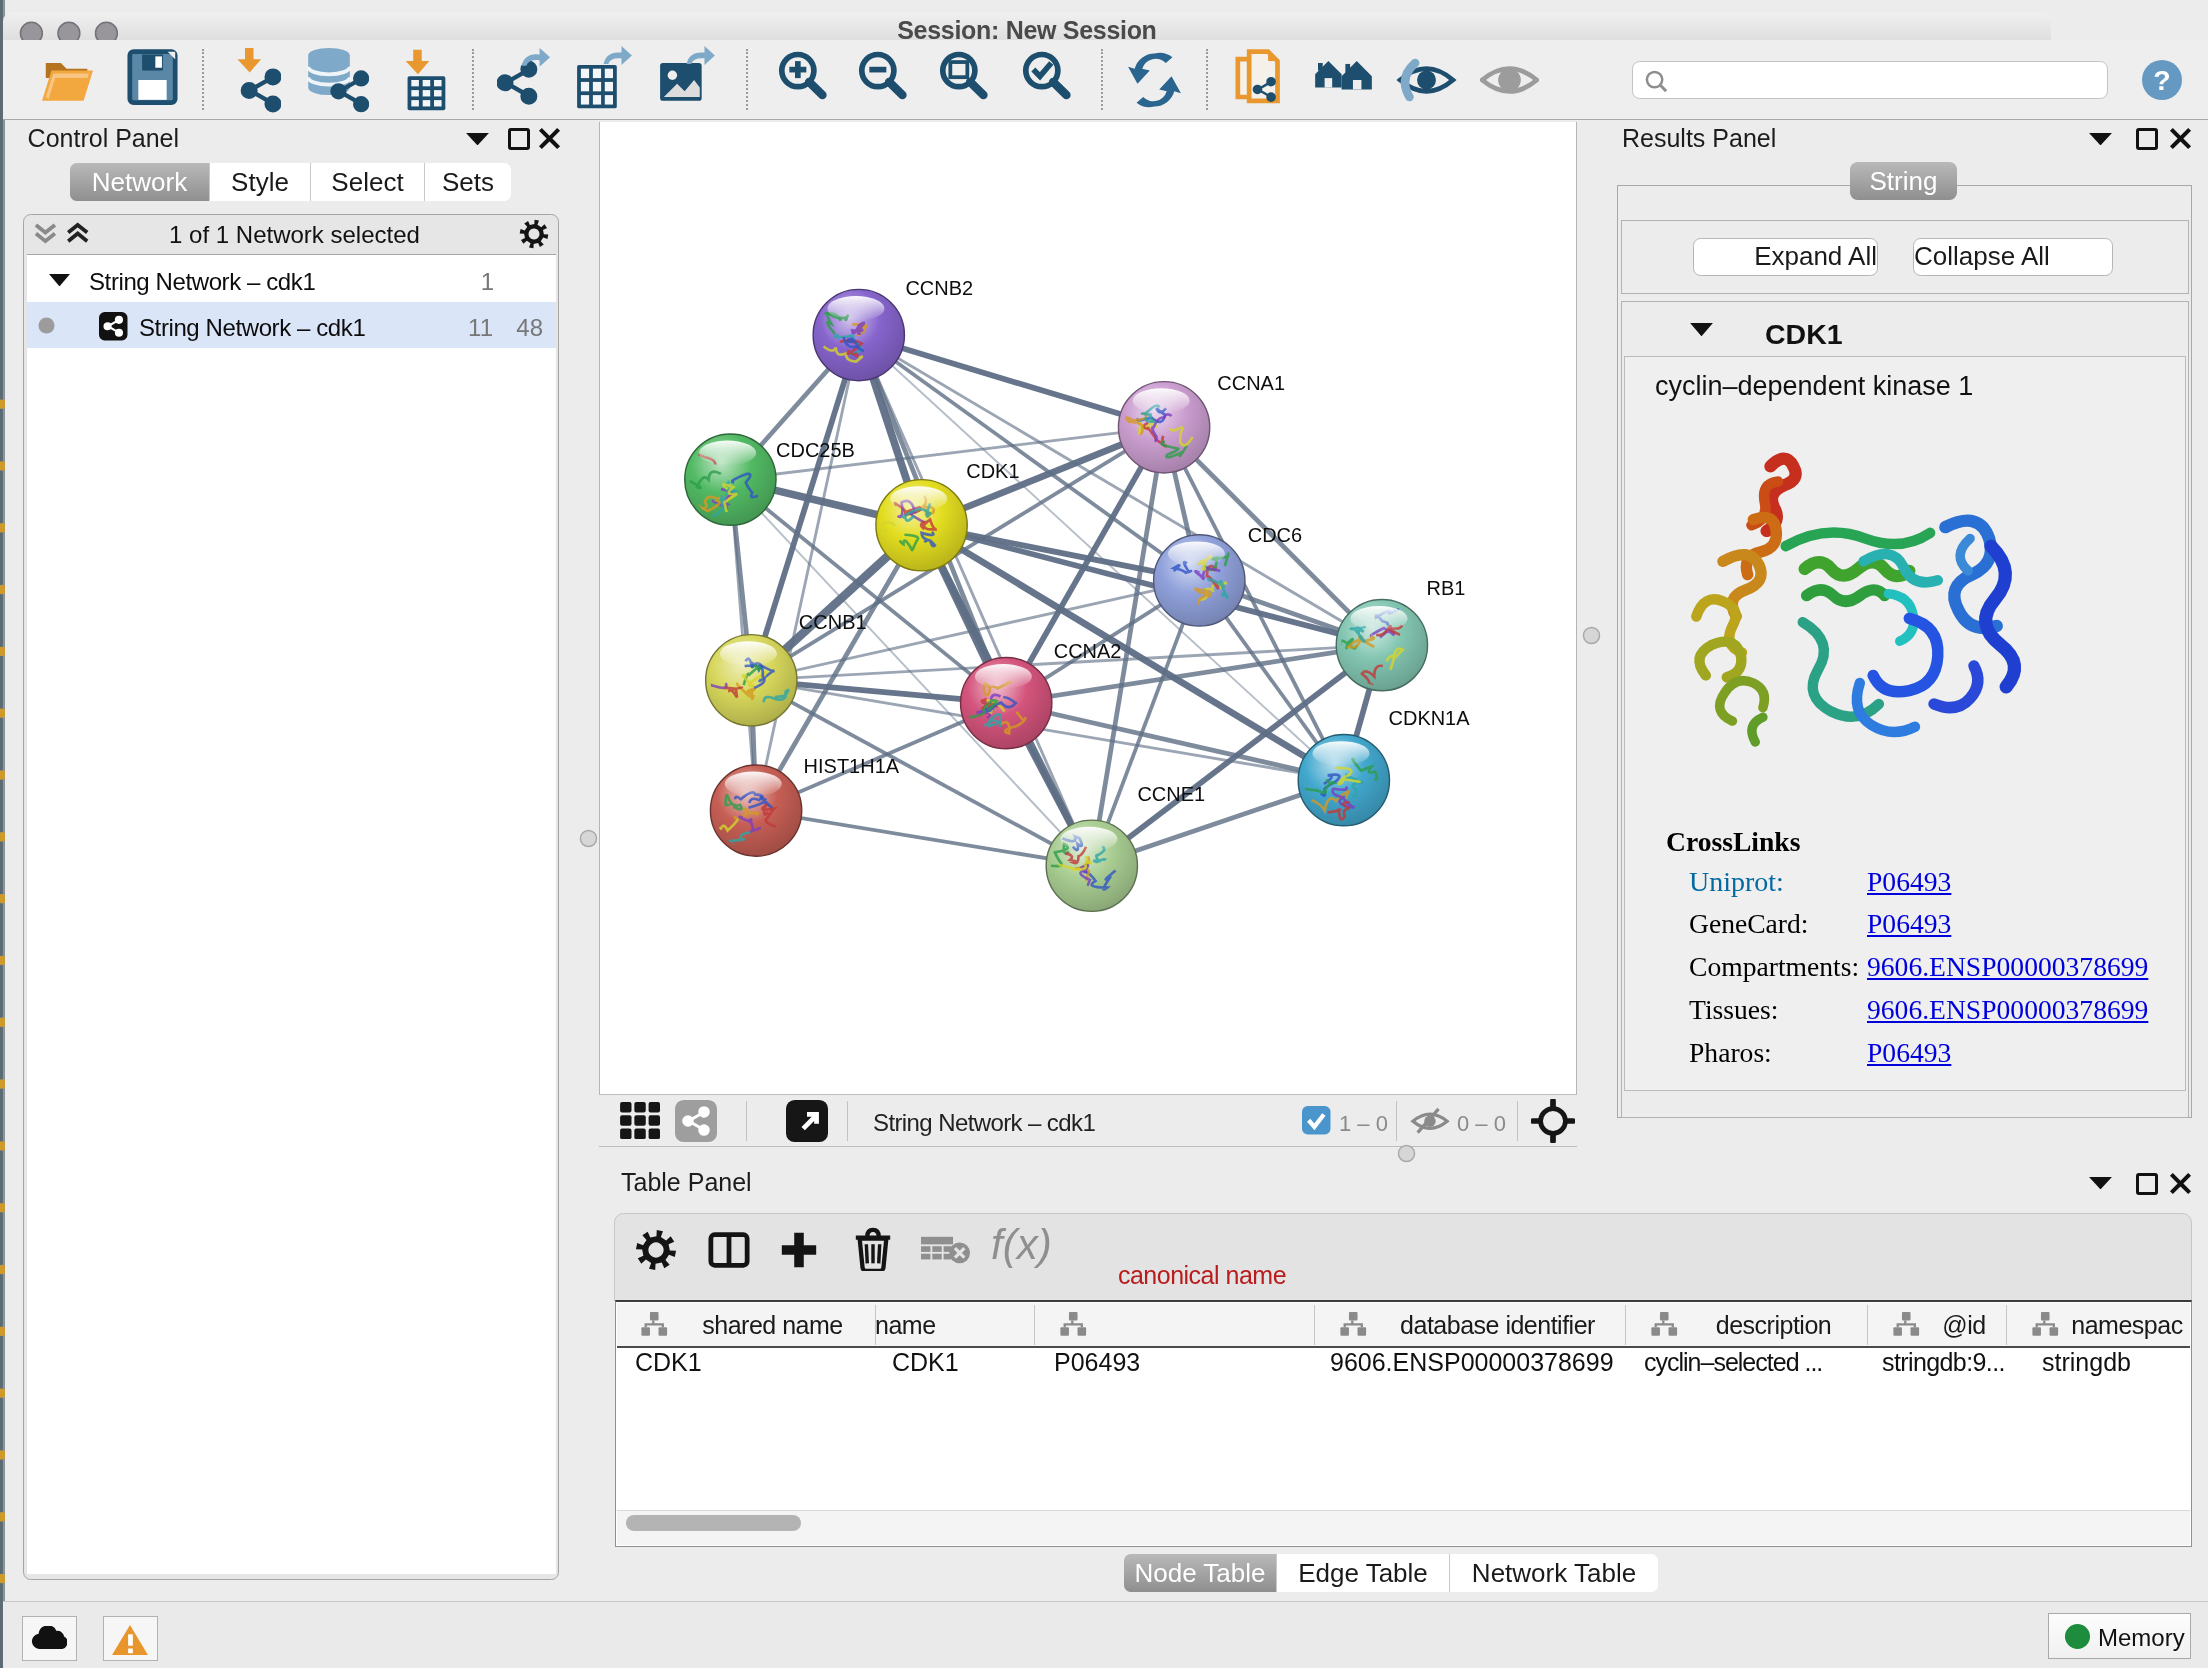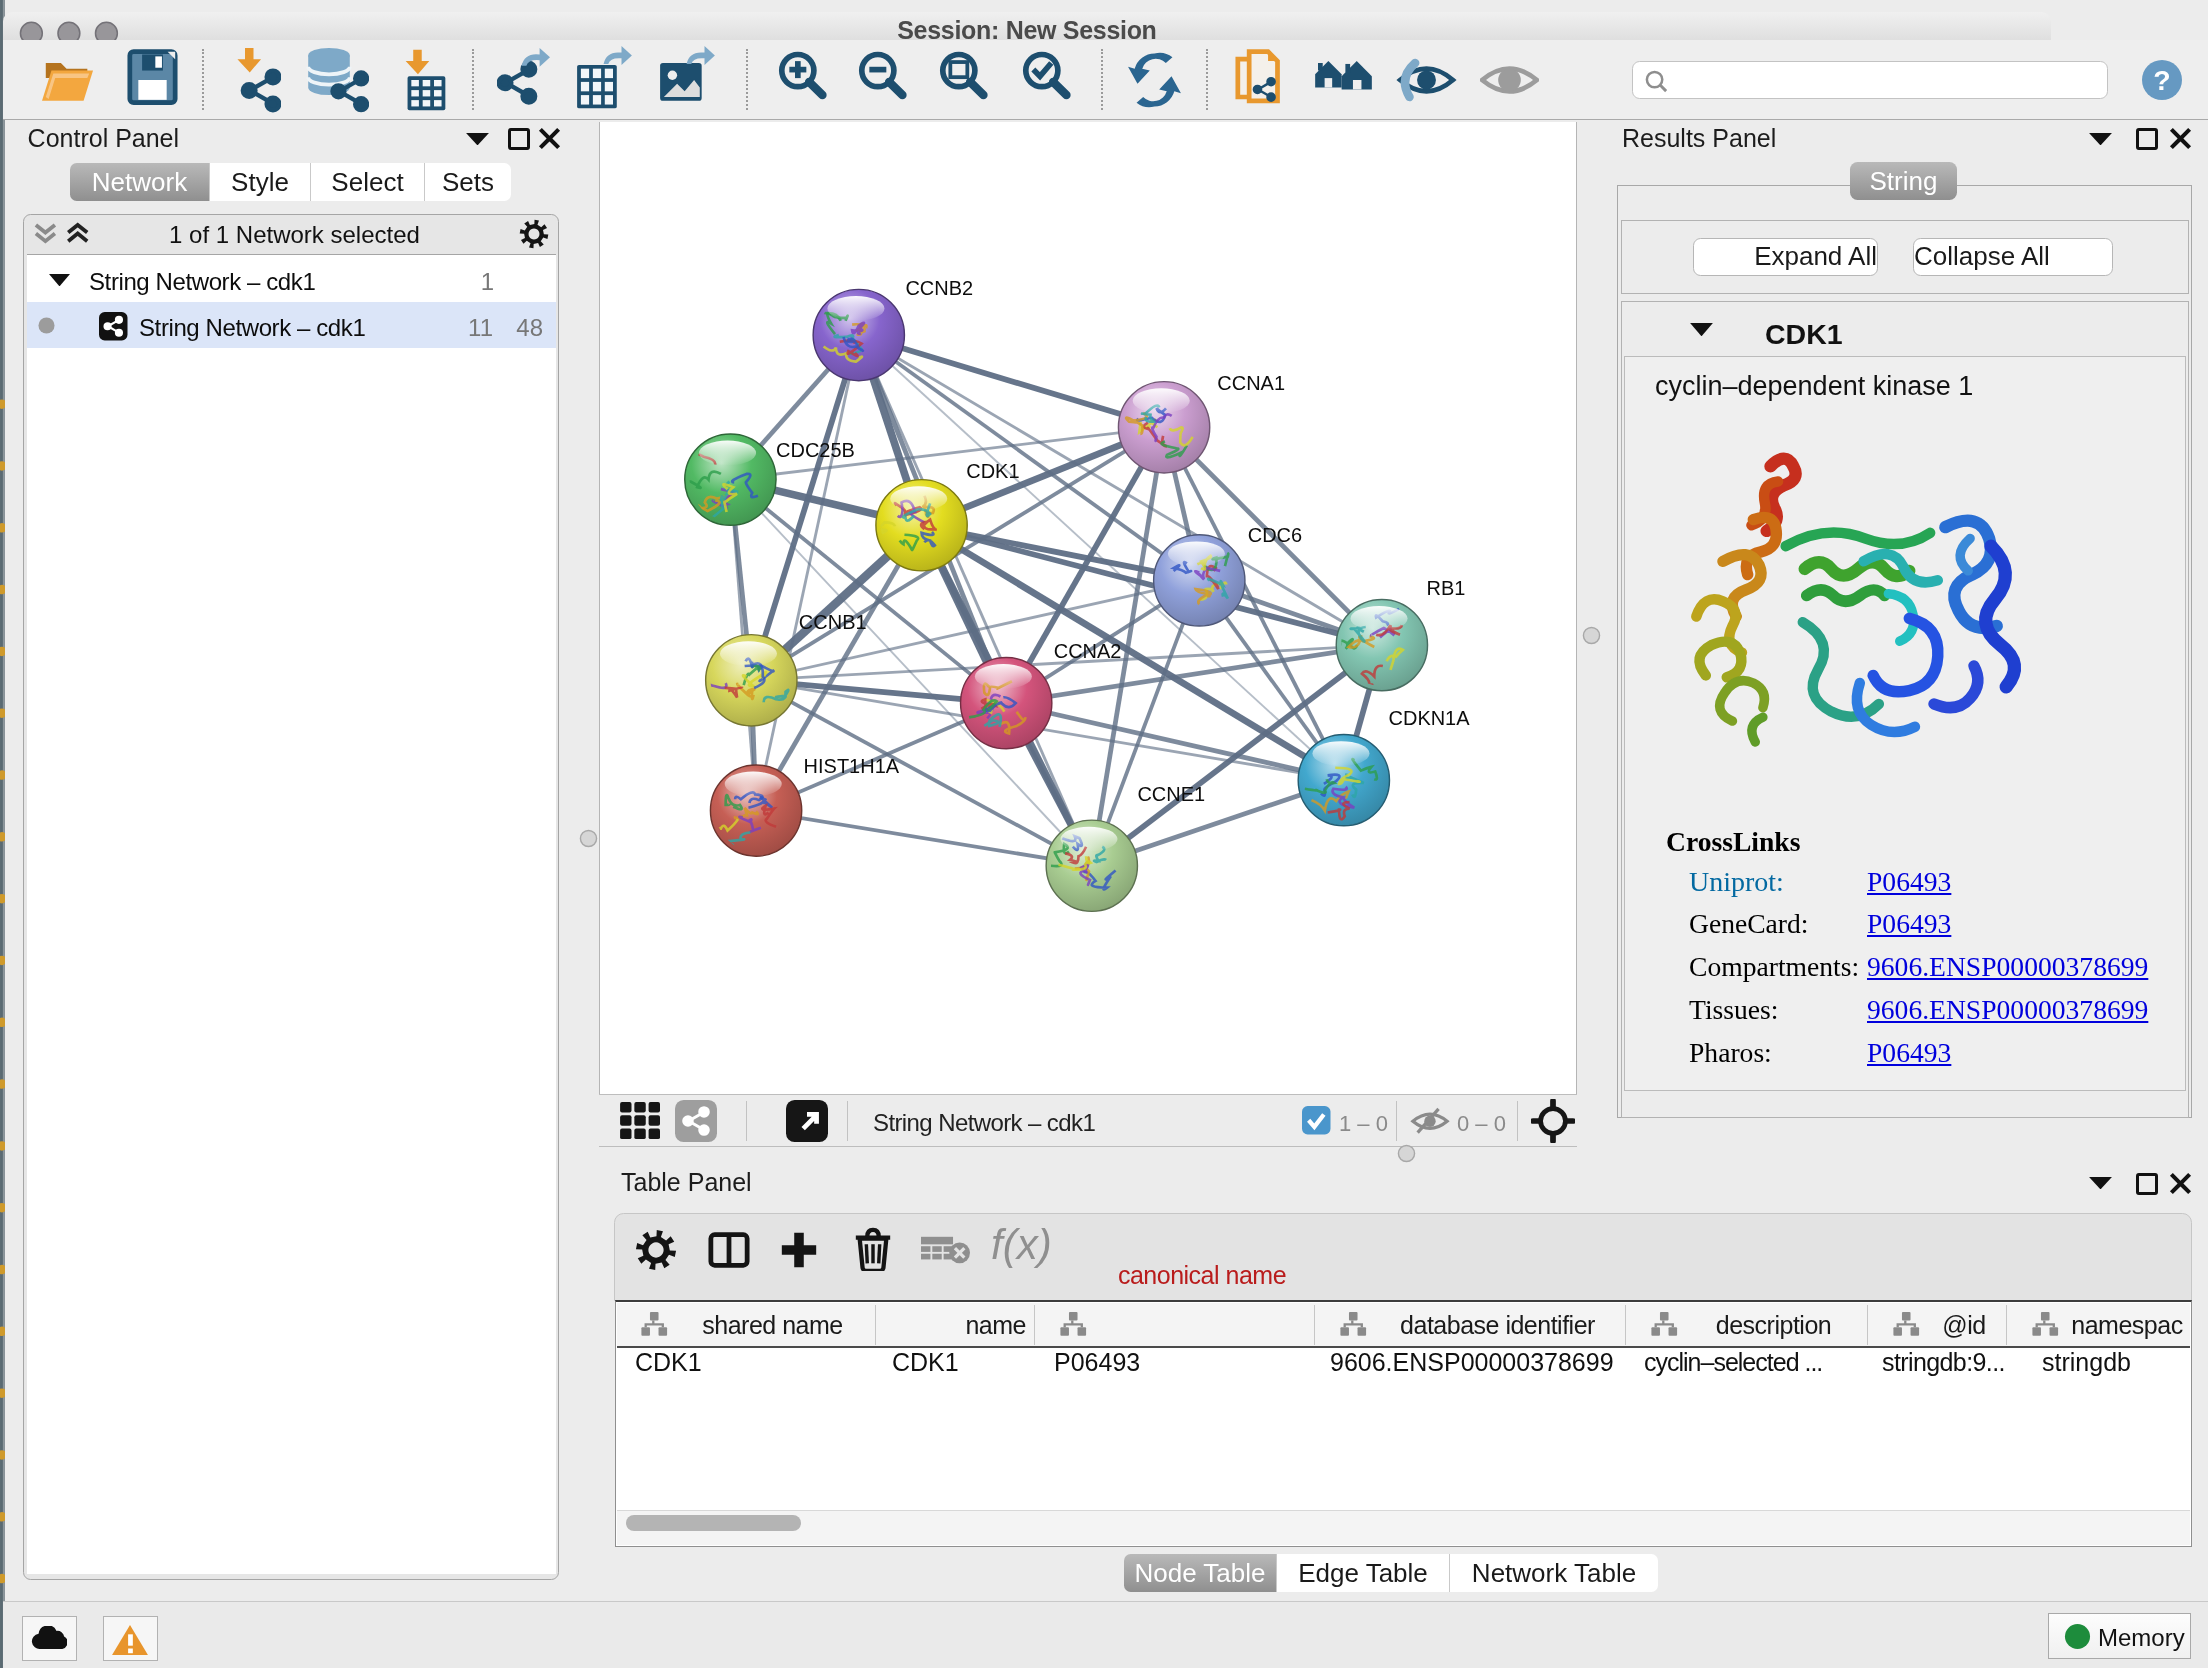--- a/index.html
+++ b/index.html
@@ -728,21 +728,21 @@
 <svg class="abs" style="left:640px;top:1311px" width="28.5" height="27.6" viewBox="0 0 29 29">
     <g fill="#8a8a8a">
       <rect x="10" y="1" width="9" height="9" rx="1"></rect>
       <rect x="1" y="17" width="9" height="9" rx="1"></rect>
       <rect x="19" y="17" width="9" height="9" rx="1"></rect>
       <path d="M13.5 10 v5 M5.5 17 v-3 h18 v3 M13.5 12 v2" stroke="#8a8a8a" stroke-width="2.4" fill="none"></path>
     </g>
   </svg>
 <div class="abs" style="left:678px;top:1311px;width:189px;text-align:center;font-size:25px;letter-spacing:-0.5px;color:#1a1a1a;white-space:nowrap;overflow:hidden">shared name</div>
 <div class="abs" style="left:875px;top:1305px;height:40px;border-left:1.9px solid #c6c6c6"></div>
-<div class="abs" style="left:875px;top:1311px;width:151px;text-align:right;font-size:25px;letter-spacing:-0.5px;color:#1a1a1a;white-space:nowrap;overflow:hidden">name</div>
+<div class="abs" style="left:875px;top:1311px;width:151px;text-align:left;font-size:25px;letter-spacing:-0.5px;color:#1a1a1a;white-space:nowrap;overflow:hidden">name</div>
 <div class="abs" style="left:1034px;top:1305px;height:40px;border-left:1.9px solid #c6c6c6"></div>
 <svg class="abs" style="left:1059px;top:1311px" width="28.5" height="27.6" viewBox="0 0 29 29">
     <g fill="#8a8a8a">
       <rect x="10" y="1" width="9" height="9" rx="1"></rect>
       <rect x="1" y="17" width="9" height="9" rx="1"></rect>
       <rect x="19" y="17" width="9" height="9" rx="1"></rect>
       <path d="M13.5 10 v5 M5.5 17 v-3 h18 v3 M13.5 12 v2" stroke="#8a8a8a" stroke-width="2.4" fill="none"></path>
     </g>
   </svg>
 <div class="abs" style="left:1097px;top:1261px;width:210px;text-align:center;font-size:25px;letter-spacing:-0.5px;color:#b91c1c;white-space:nowrap;overflow:hidden">canonical name</div>

